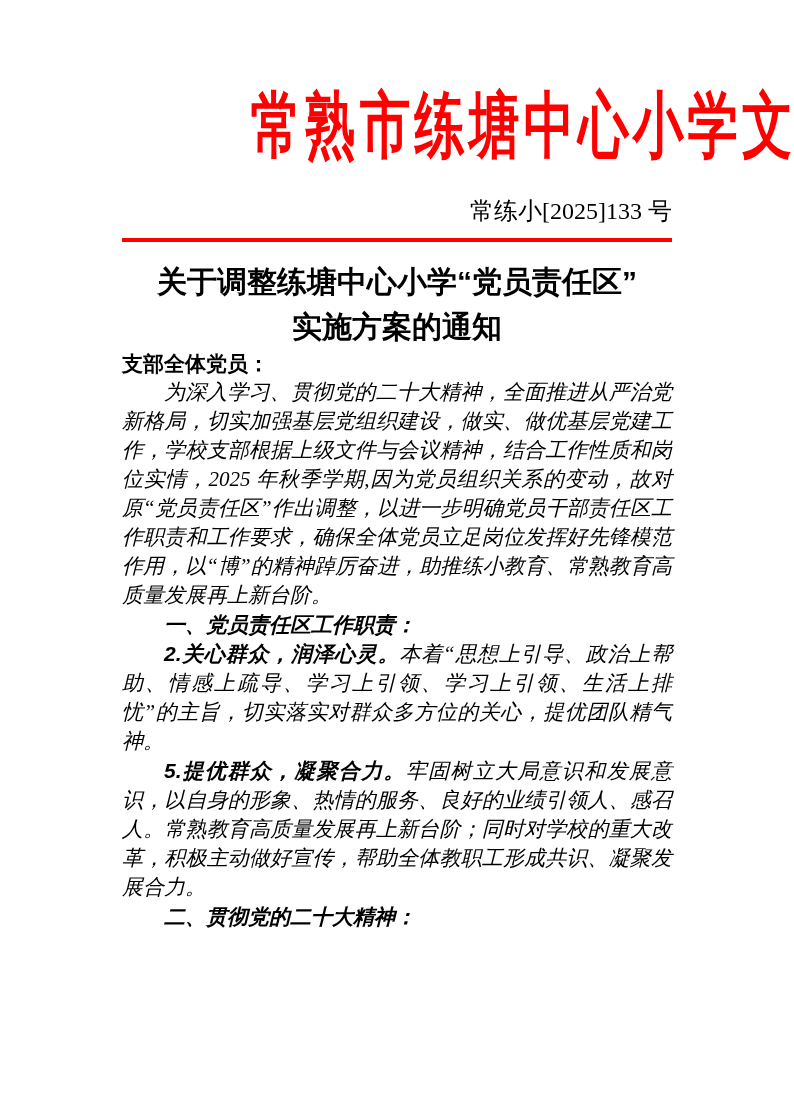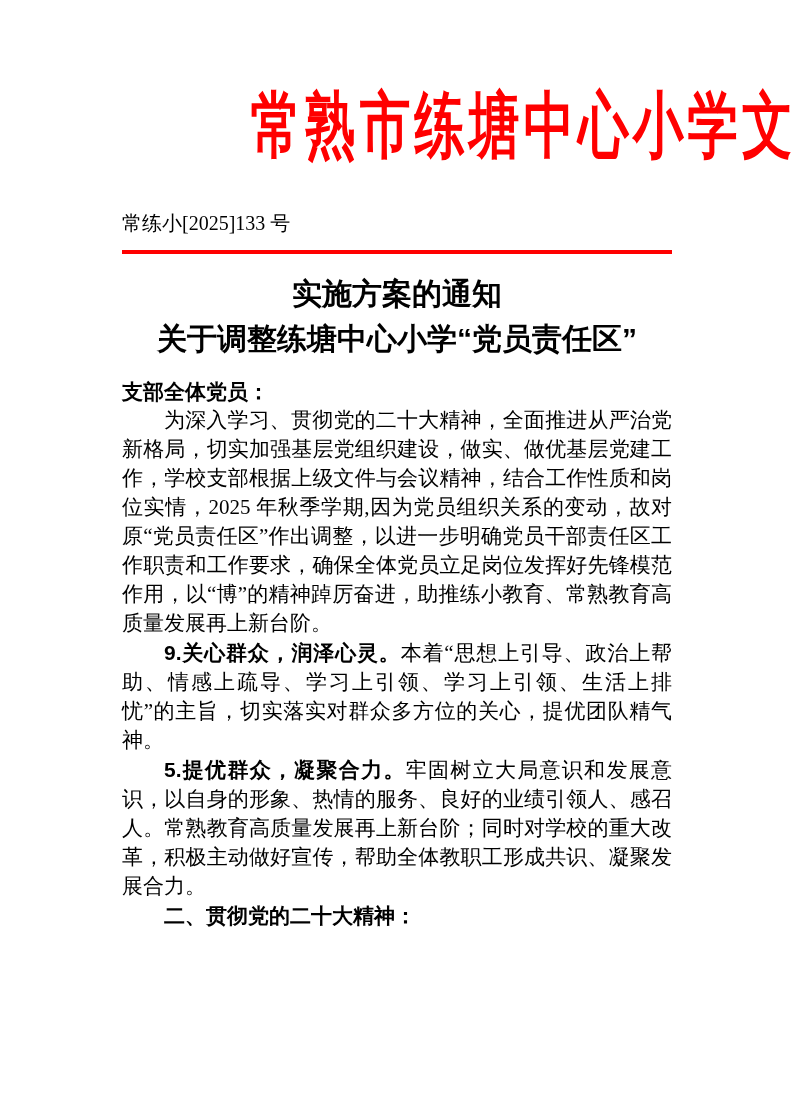--- a/index.html
+++ b/index.html
@@ -32,24 +32,24 @@
     color: #ff0000;
     font-weight: bold;
     font-size: 72px;
     letter-spacing: 6px;
     transform: scaleX(0.70);
     transform-origin: center center;
     font-family: "Liberation Serif", "DejaVu Serif", serif;
   }
   
   .doc-number {
-    margin-top: 44px;
-    font-size: 20px;
+    margin-top: 32px;
+    font-size: 24px;
     line-height: 26px;
-    text-align: left;
+    text-align: right;
     font-family: "Liberation Serif", "DejaVu Serif", serif;
   }
   
   .red-rule {
     margin-top: 14px;
     height: 4px;
     background: #ff0000;
   }
   
   .doc-title {
@@ -58,37 +58,38 @@
     font-size: 30px;
     line-height: 45px;
     font-weight: bold;
     font-family: "Liberation Sans", "DejaVu Sans", sans-serif;
   }
   .doc-title .t-line {
     display: block;
   }
   
   .salutation {
-    margin-top: 16px;
+    margin-top: 0;
     font-size: 21px;
     line-height: 29px;
     font-weight: bold;
     font-family: "Liberation Sans", "DejaVu Sans", sans-serif;
   }
   
   .para {
     margin: 0;
     font-size: 21px;
     line-height: 29px;
     text-align: justify;
     text-justify: inter-ideograph;
     font-family: "Liberation Serif", "DejaVu Serif", serif;
   }
   .para.indent {
     text-indent: 2em;
+    font-style: italic;
   }
   .para.heading {
     font-weight: bold;
     font-family: "Liberation Sans", "DejaVu Sans", sans-serif;
   }
   .para b.lead {
     font-weight: bold;
     font-family: "Liberation Sans", "DejaVu Sans", sans-serif;
   }
 </style>
@@ -99,29 +100,30 @@
 
   <div class="red-head">
     <span class="red-head-text">常熟市练塘中心小学文件</span>
   </div>
 
   <div class="doc-number">常练小[2025]133 号</div>
 
   <div class="red-rule"></div>
 
   <h1 class="doc-title">
+    <span class="t-line">关于调整练塘中心小学“党员责任区”</span>
     <span class="t-line">实施方案的通知</span>
-    <span class="t-line">关于调整练塘中心小学“党员责任区”</span>
   </h1>
 
   <div class="salutation">支部全体党员：</div>
 
   <p class="para indent">为深入学习、贯彻党的二十大精神，全面推进从严治党新格局，切实加强基层党组织建设，做实、做优基层党建工作，学校支部根据上级文件与会议精神，结合工作性质和岗位实情，2025 年秋季学期,因为党员组织关系的变动，故对原“党员责任区”作出调整，以进一步明确党员干部责任区工作职责和工作要求，确保全体党员立足岗位发挥好先锋模范作用，以“博”的精神踔厉奋进，助推练小教育、常熟教育高质量发展再上新台阶。</p>
 
+  <p class="para indent heading">一、党员责任区工作职责：</p>
 
 
-  <p class="para indent"><b class="lead">9.关心群众，润泽心灵。</b><span>本着“思想上引导、政治上帮助、情感上疏导、学习上引领、学习上引领、生活上排忧”的主旨，切实落实对群众多方位的关心，提优团队精气神。</span></p>
+  <p class="para indent"><b class="lead">2.关心群众，润泽心灵。</b><span>本着“思想上引导、政治上帮助、情感上疏导、学习上引领、学习上引领、生活上排忧”的主旨，切实落实对群众多方位的关心，提优团队精气神。</span></p>
 
   <p class="para indent"><b class="lead">5.提优群众，凝聚合力。</b><span>牢固树立大局意识和发展意识，以自身的形象、热情的服务、良好的业绩引领人、感召人。常熟教育高质量发展再上新台阶；同时对学校的重大改革，积极主动做好宣传，帮助全体教职工形成共识、凝聚发展合力。</span></p>
 
   <p class="para indent heading">二、贯彻党的二十大精神：</p>
 
 </div>
 
 </body></html>

